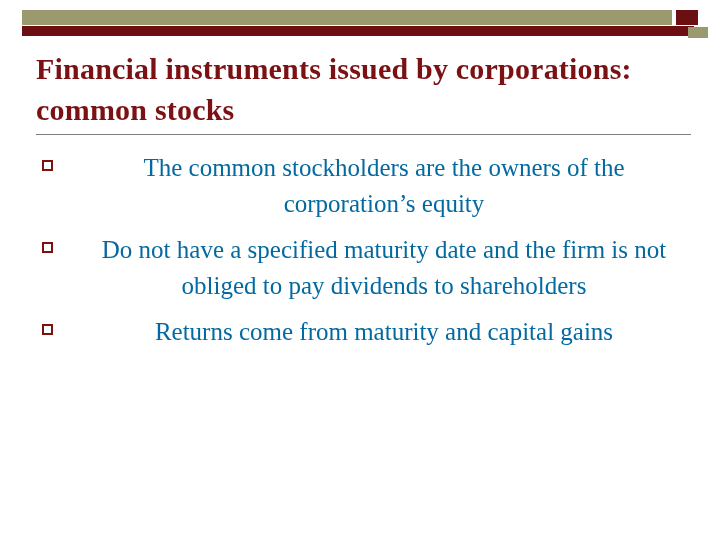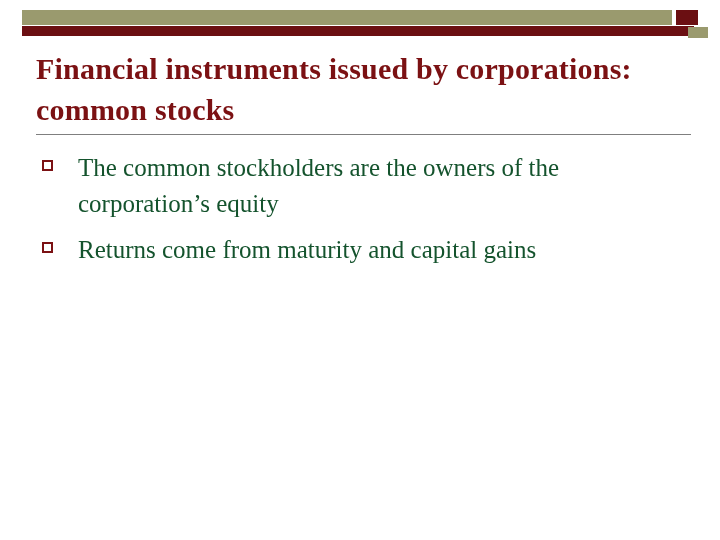--- a/index.html
+++ b/index.html
@@ -98,21 +98,22 @@
     margin: 0;
     padding: 0;
   }
   ul.bullets > li {
     position: relative;
     padding-left: 48px;
     margin-bottom: 11px;
     font-family: "Liberation Serif", serif;
     font-size: 25px;
     line-height: 1.42;
-    color: #14532d;
+    color: #0369a1;
+    text-align: center;
   }
   ul.bullets > li .marker {
     position: absolute;
     left: 12px;
     top: 10px;
     width: 11px;
     height: 11px;
     border: 2px solid #7b1113;
     box-sizing: border-box;
     background: transparent;
@@ -139,18 +140,22 @@
   <div class="title-rule"></div>
 
   <div class="body-block">
     <ul class="bullets">
       <li>
         <span class="marker"></span>
         <span class="bullet-text">The common stockholders are the owners of the corporation’s equity</span>
       </li>
       <li>
         <span class="marker"></span>
+        <span class="bullet-text">Do not have a specified maturity date and the firm is not obliged to pay dividends to shareholders</span>
+      </li>
+      <li>
+        <span class="marker"></span>
         <span class="bullet-text">Returns come from maturity and capital gains</span>
       </li>
     </ul>
   </div>
 
 </div>
 
 </body></html>

